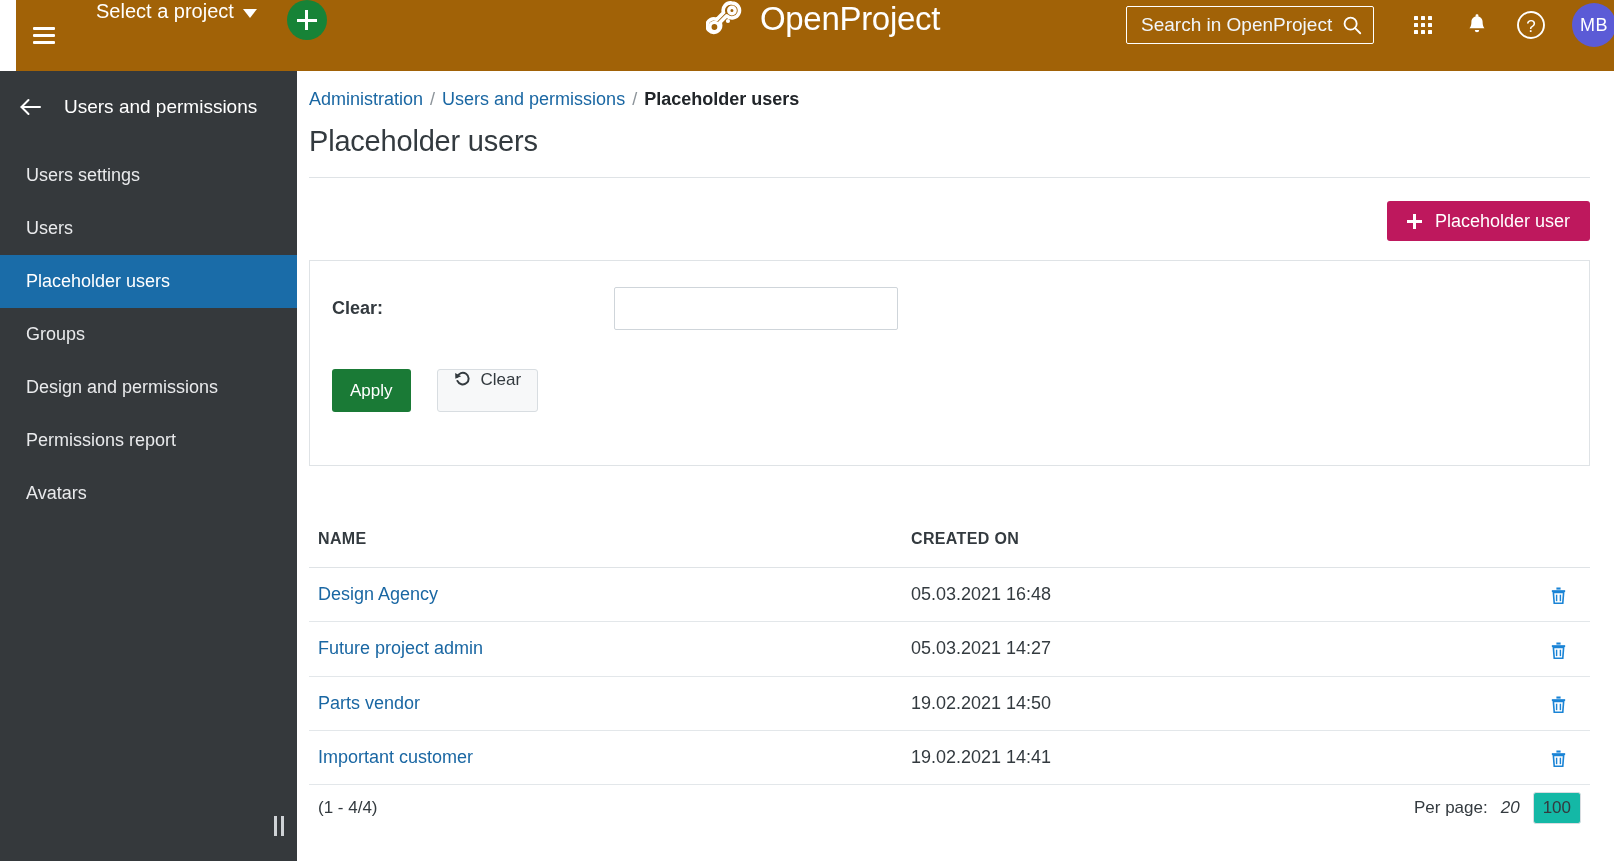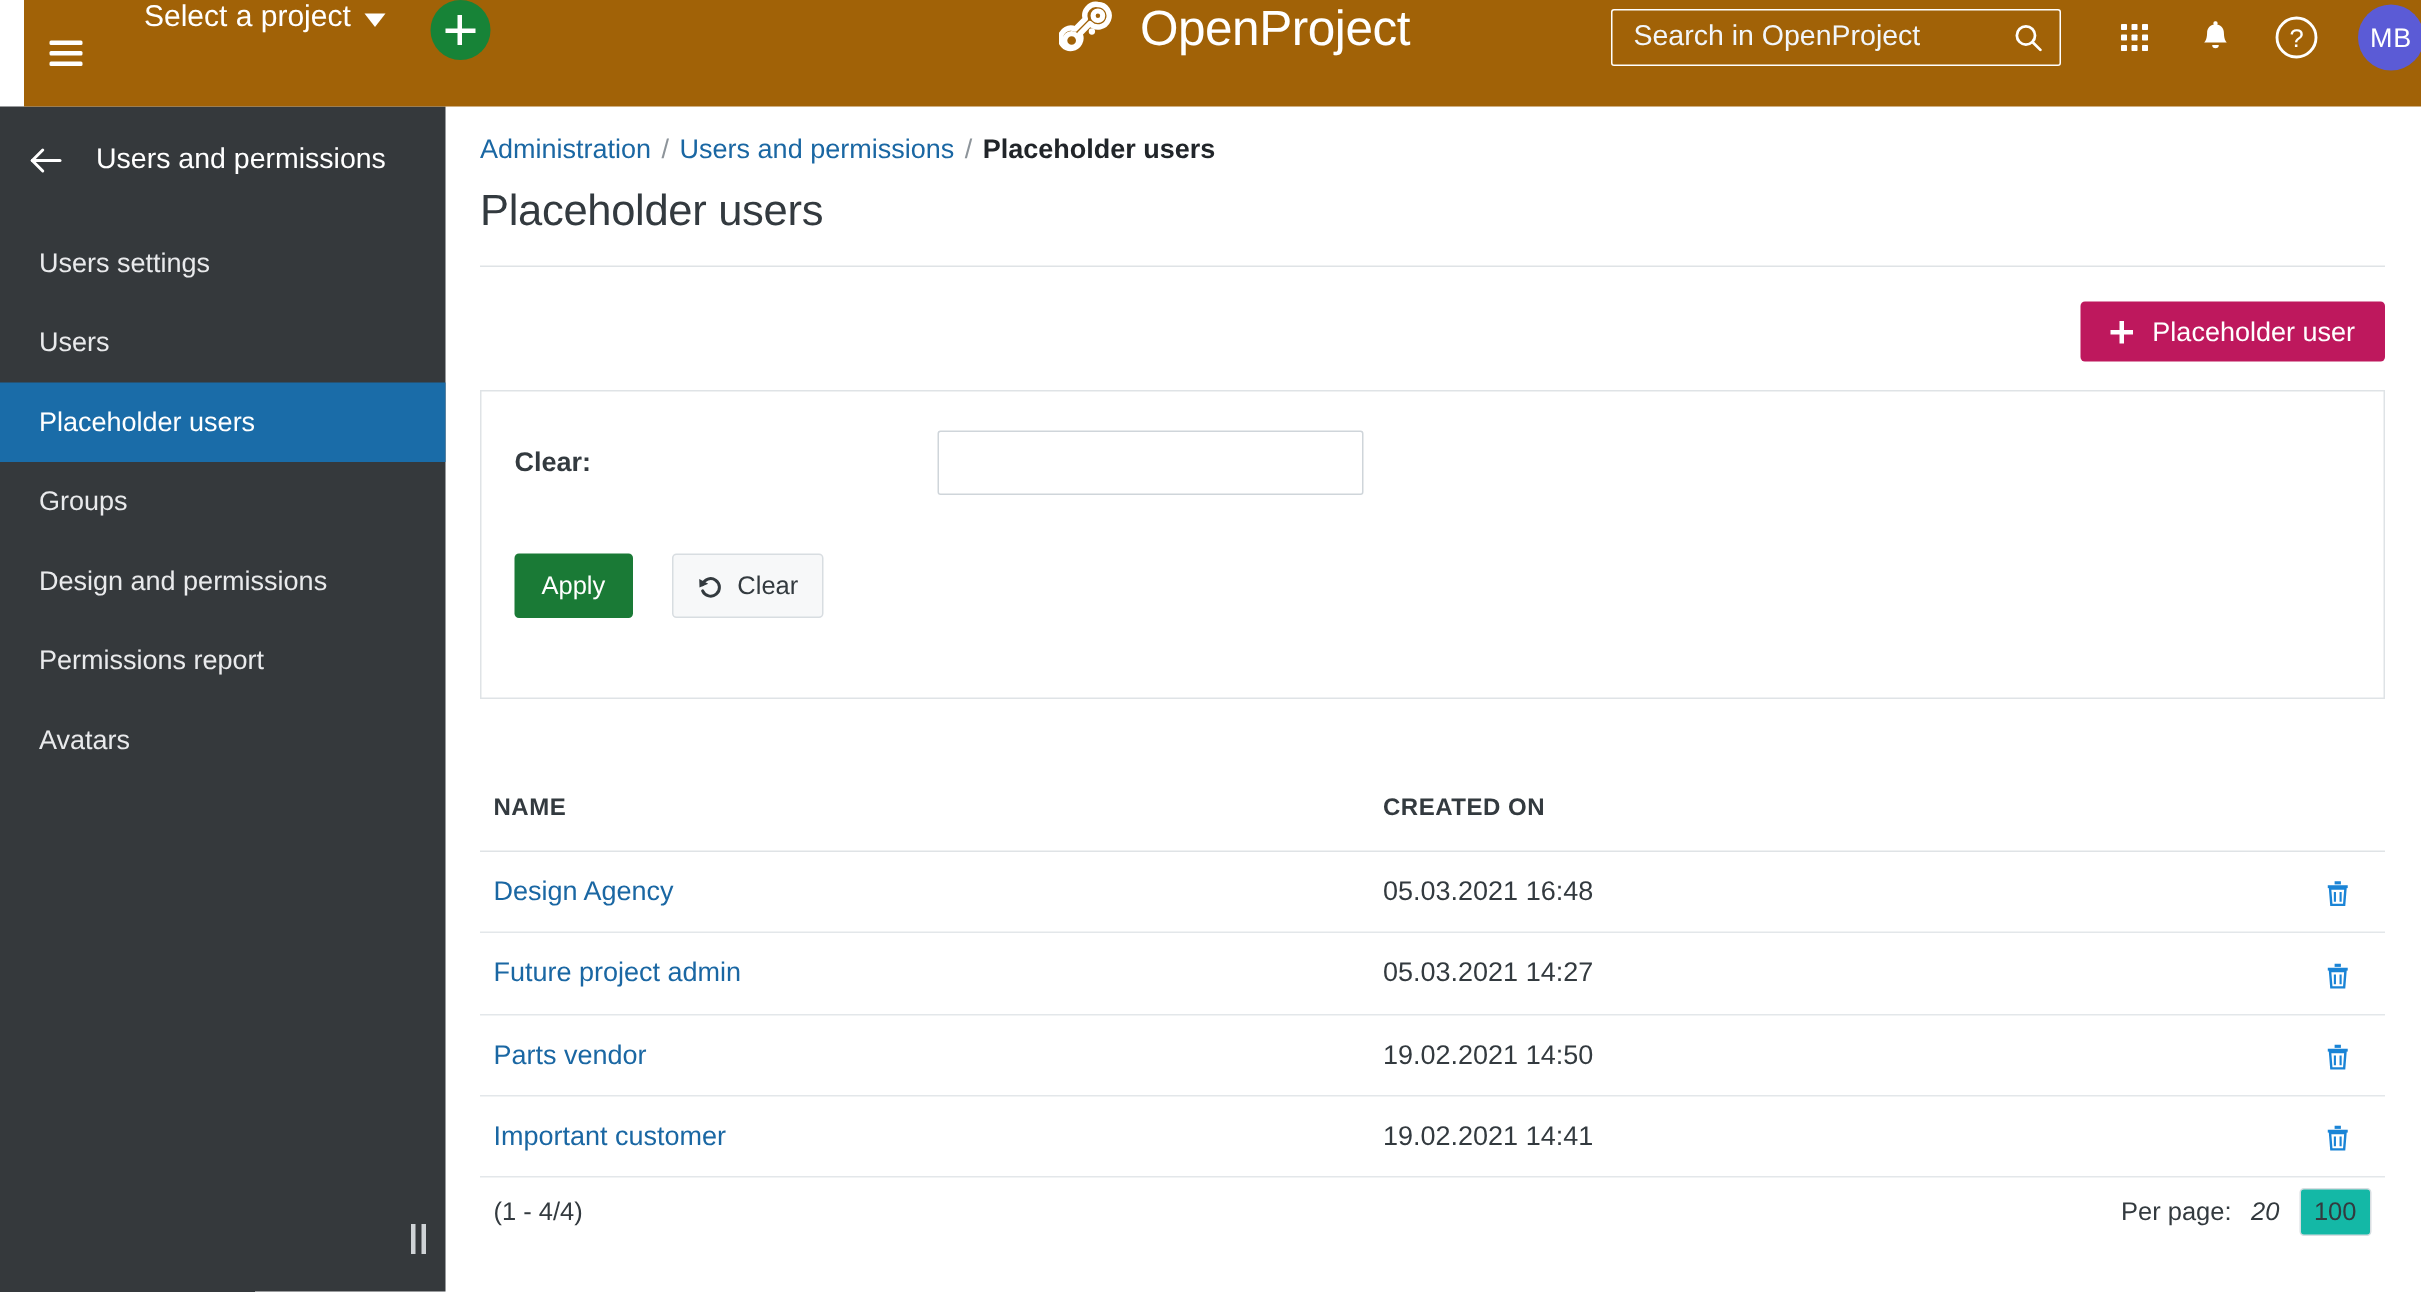--- a/index.html
+++ b/index.html
@@ -69,21 +69,21 @@
   }
   .brand-logo { width: 42px; height: 38px; display:block; }
   .brand-name { font-weight: 400; }
 
   .topbar-right {
     margin-left: auto; display: flex; align-items: center; gap: 0;
     padding-right: 14px;
   }
   .search-box {
     display: flex; align-items: center;
-    width: 300px; height: 38px;
+    width: 248px; height: 38px;
     border: 1px solid #ffffff; border-radius: 2px;
     background: transparent; color: #ffffff;
     padding: 0 10px 0 14px; cursor: text;
     margin-right: 22px;
   }
   .search-box .ph { flex: 1; font-size: 19px; color: #f2f6fa; }
   .search-icon { width: 22px; height: 22px; flex: none; }
 
   .tb-icon {
     width: 54px; height: 50px;
@@ -127,21 +127,21 @@
     display: flex; gap: 4px; align-items: center; justify-content: center;
     cursor: pointer;
   }
   .collapse-handle i { display:block; width: 3px; height: 20px; background: #cfd3d6; }
 
   
   .main {
     position: absolute; top: 71px; left: 297px;
     width: 1317px; height: 790px;
     background: #ffffff;
-    padding: 0 24px 0 23px;
+    padding: 0 24px 0 12px;
     overflow: hidden;
   }
   .breadcrumb {
     padding-top: 18px;
     font-size: 18px; color: #666d73;
     display: flex; align-items: baseline; gap: 7px;
     white-space: nowrap;
   }
   .breadcrumb a { color: #1a67a3; text-decoration: none; cursor: pointer; }
   .breadcrumb .sep { color: #8d949a; }
@@ -196,21 +196,21 @@
   .btn-apply {
     background: #1a7a36; color: #fff; border: none; border-radius: 3px;
     height: 43px; padding: 0 18px; font-size: 17px;
     font-family: inherit; cursor: pointer;
   }
   .btn-clear {
     background: #f7f8f9; color: #333a3f;
     border: 1px solid #d8dde1; border-radius: 3px;
     height: 43px; padding: 0 16px; font-size: 17px;
     font-family: inherit; cursor: pointer;
-    display: flex; align-items: center; gap: 10px;
+    display: flex; gap: 10px;
   }
   .undo-icon { width: 17px; height: 16px; flex: none; }
 
   
   .data-table { width: 100%; border-collapse: collapse; margin-top: 64px; }
   .data-table th {
     text-align: left;
     font-size: 16px; font-weight: bold; color: #333a3f;
     letter-spacing: 0.35px;
     padding: 0 0 19px 9px;

